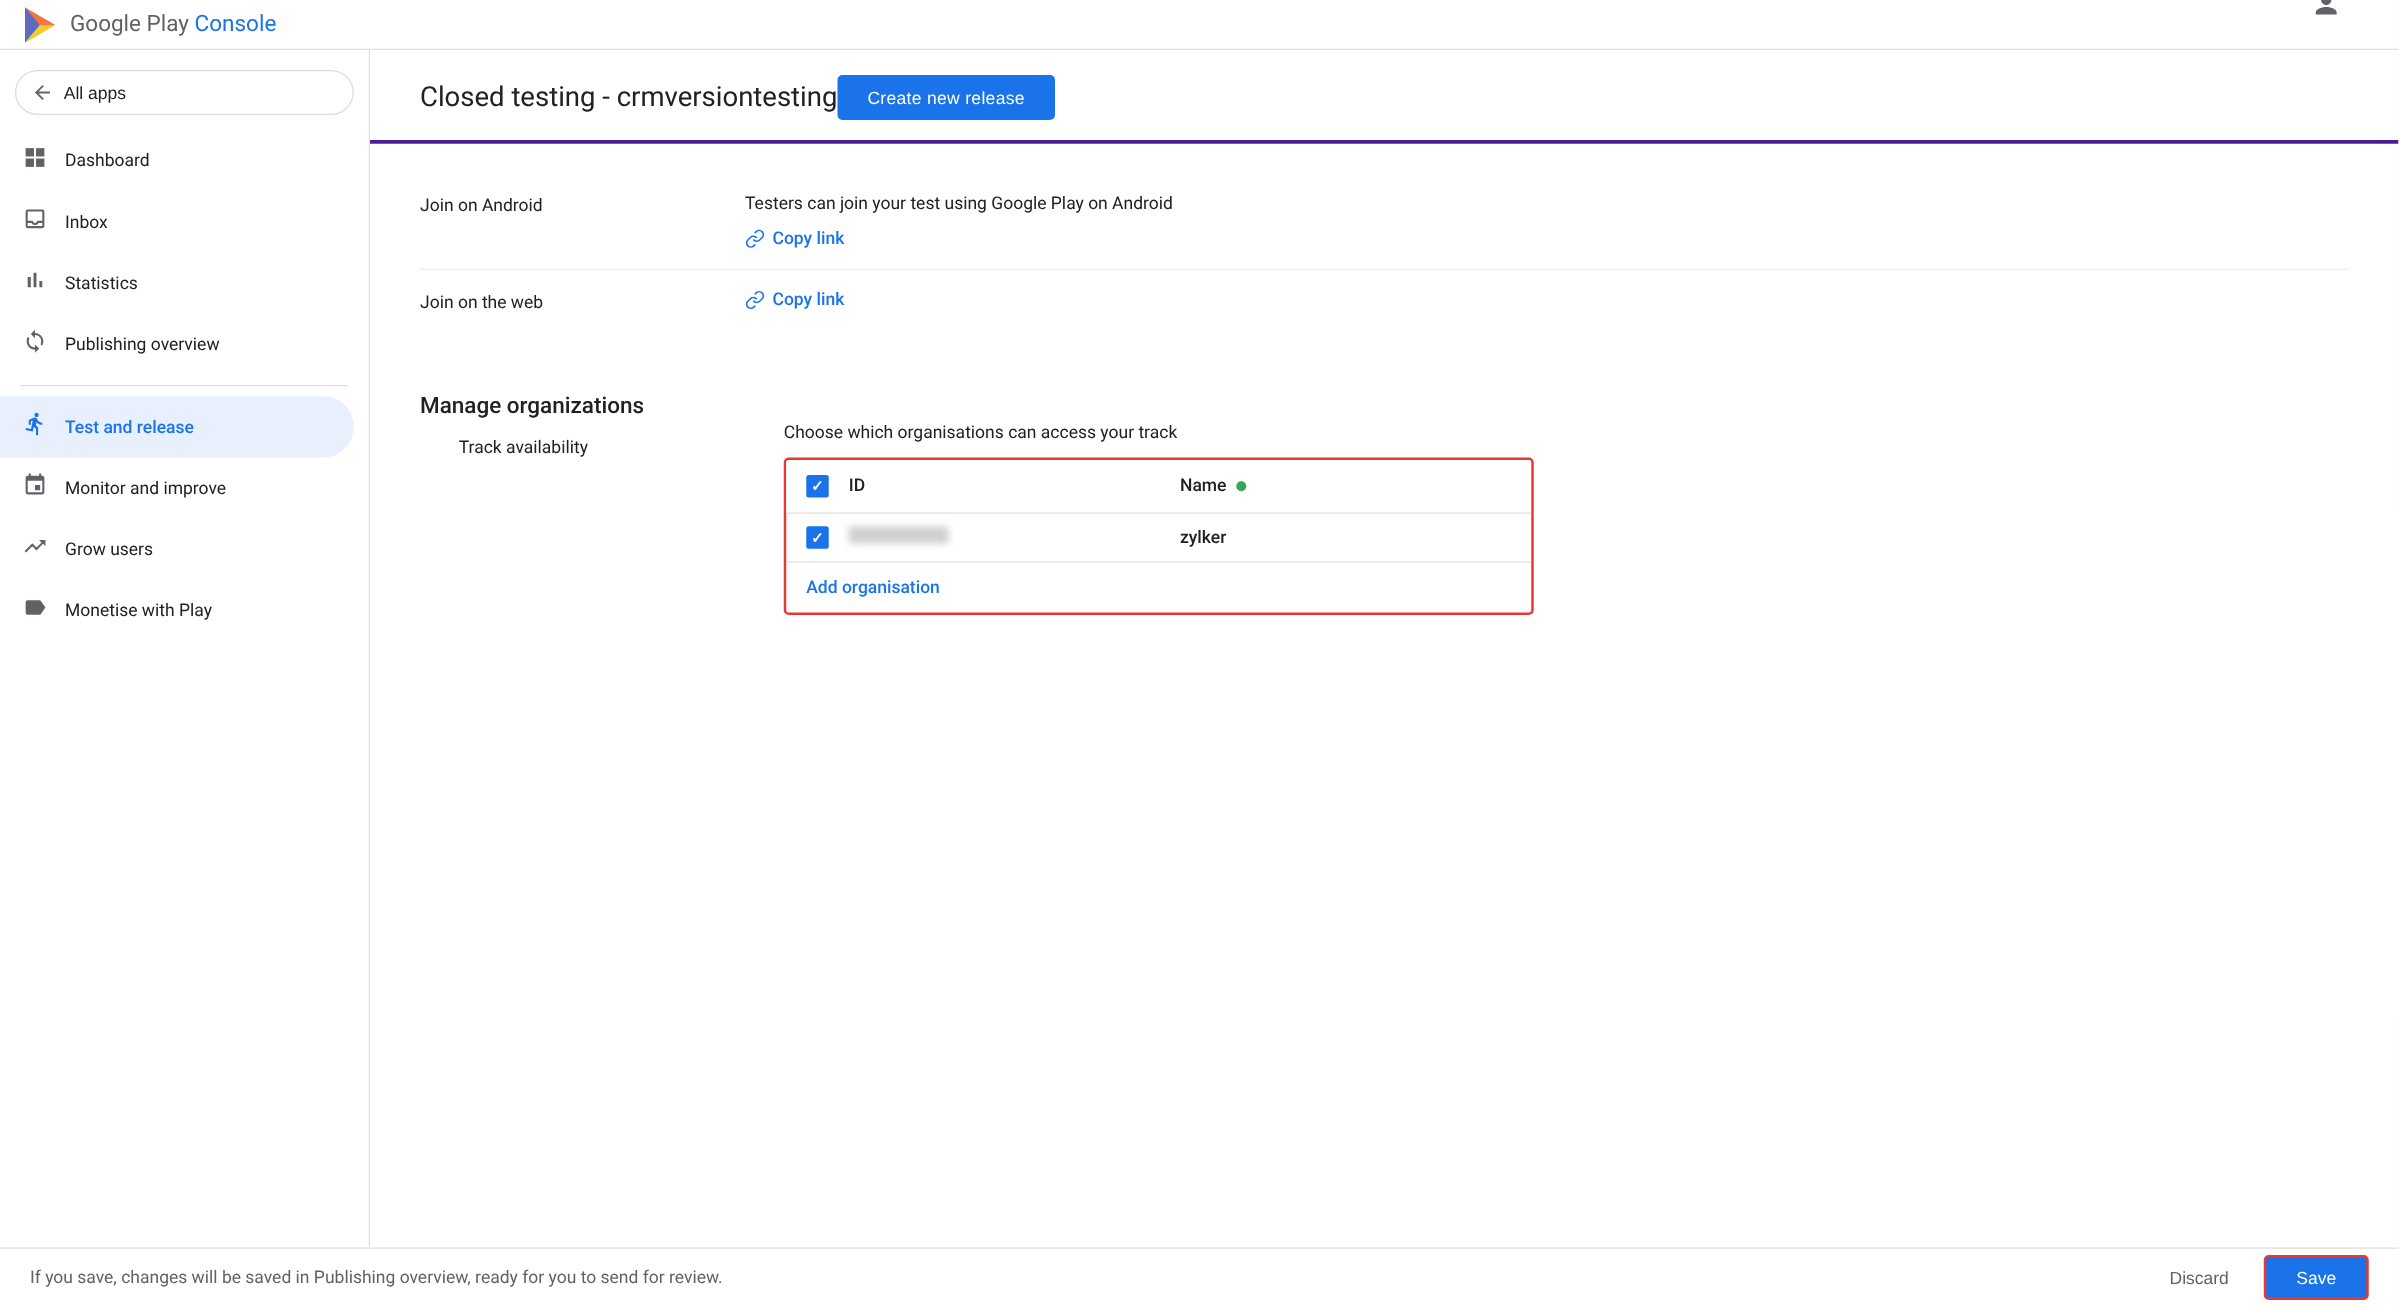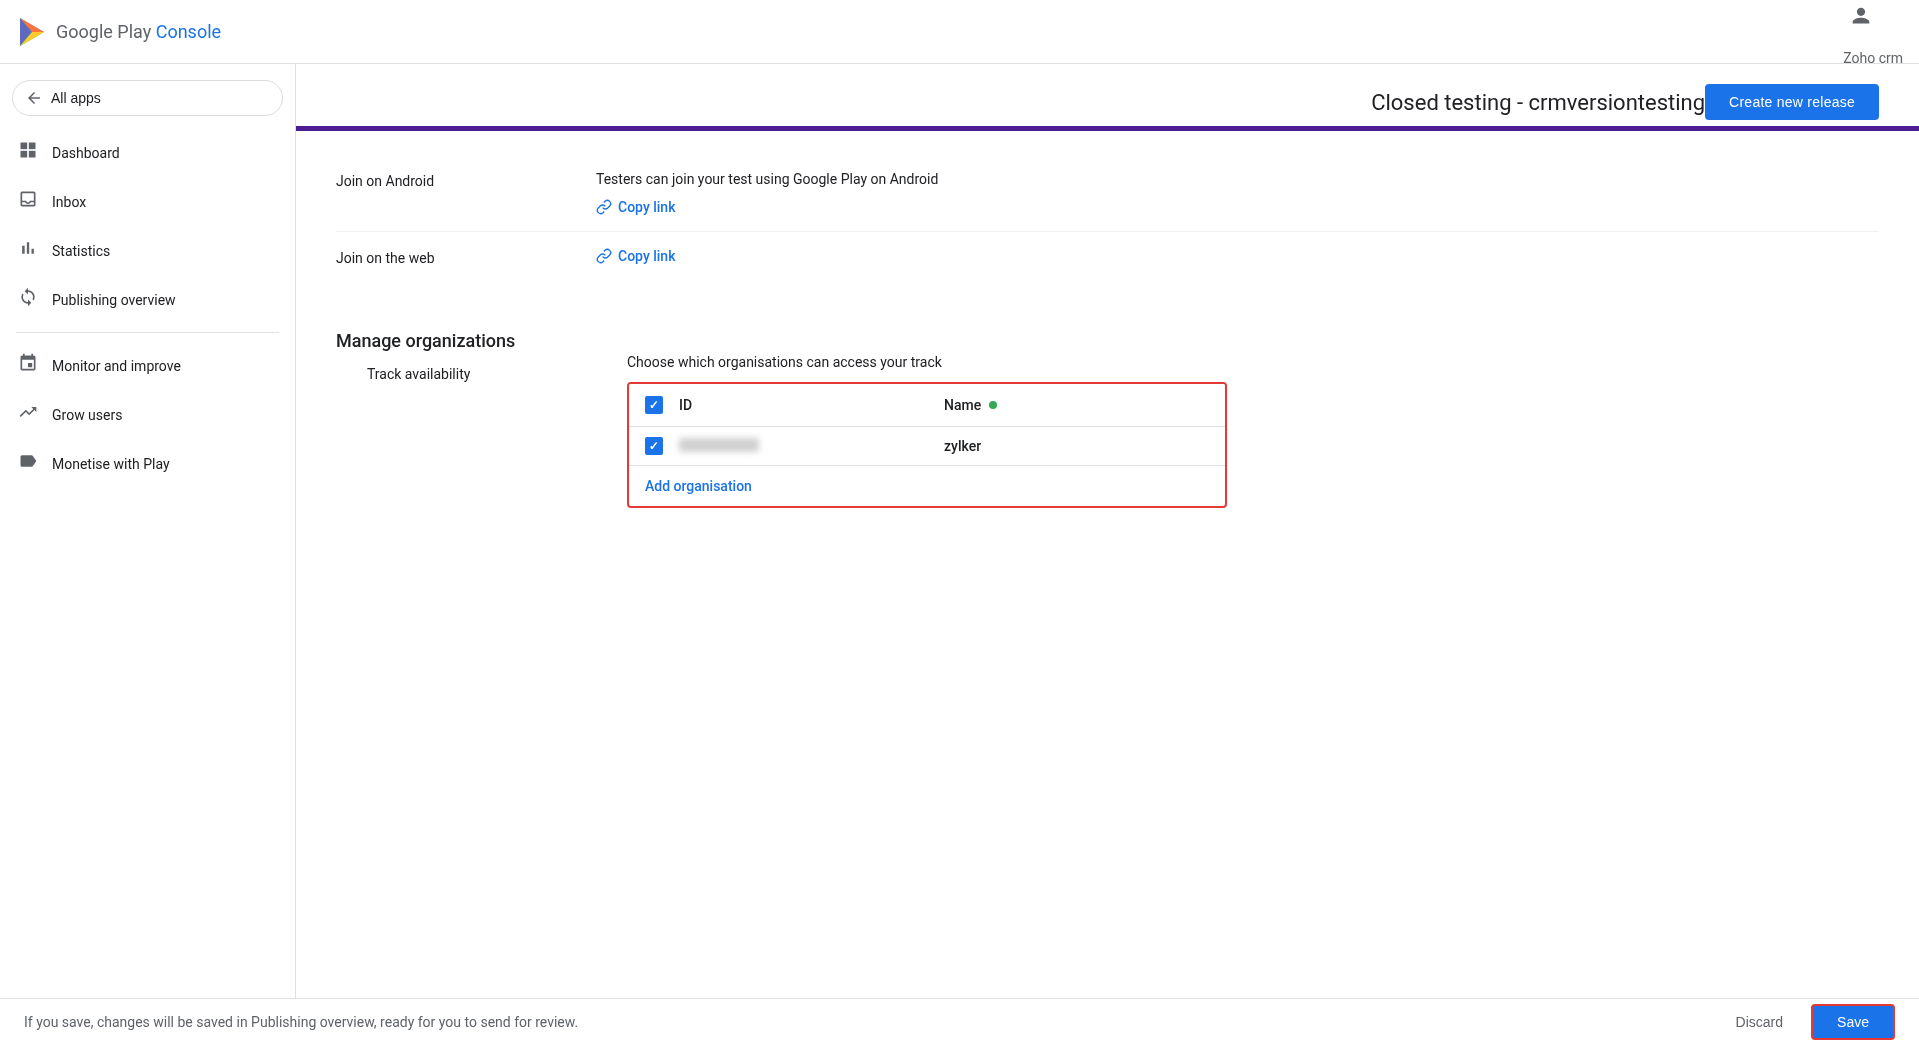--- a/index.html
+++ b/index.html
@@ -10,21 +10,21 @@
       font-size: 14px;
       height: 1045px;
       width: 1919px;
       overflow: hidden;
       display: flex;
       flex-direction: column;
     }
 
     
     .topbar {
-      height: 64px;
+      height: 40px;
       background: #fff;
       border-bottom: 1px solid #e0e0e0;
       display: flex;
       align-items: center;
       padding: 0 16px;
       justify-content: space-between;
       flex-shrink: 0;
     }
     .topbar-left {
       display: flex;
@@ -141,23 +141,23 @@
       flex: 1;
       overflow-y: auto;
       background: #fff;
       padding: 0;
     }
 
     
     .page-header {
       display: flex;
       align-items: center;
-      justify-content: flex-end;
-      padding: 20px 40px 6px 40px;
-      border-bottom: 5px solid #4c1d95;
+      justify-content: flex-start;
+      padding: 20px 40px 16px 40px;
+      border-bottom: 3px solid #4c1d95;
     }
     .page-title {
       font-size: 22px;
       font-weight: 400;
       color: #202124;
     }
     .create-release-btn {
       background: #1a73e8;
       color: #fff;
       border: none;
@@ -452,20 +452,28 @@
         <span class="icon">
           <svg width="20" height="20" viewBox="0 0 24 24" fill="#5f6368">
             <path d="M12 4V1L8 5l4 4V6c3.31 0 6 2.69 6 6 0 1.01-.25 1.97-.7 2.8l1.46 1.46C19.54 15.03 20 13.57 20 12c0-4.42-3.58-8-8-8zm0 14c-3.31 0-6-2.69-6-6 0-1.01.25-1.97.7-2.8L5.24 7.74C4.46 8.97 4 10.43 4 12c0 4.42 3.58 8 8 8v3l4-4-4-4v3z"></path>
           </svg>
         </span>
         <span>Publishing overview</span>
       </div>
 
       <div class="sidebar-divider"></div>
 
+      <div class="sidebar-item active">
+        <span class="icon">
+          <svg width="20" height="20" viewBox="0 0 24 24" fill="#1a73e8">
+            <path d="M13.49 5.48c1.1 0 2-.9 2-2s-.9-2-2-2-2 .9-2 2 .9 2 2 2zm-3.6 13.9l1-4.4 2.1 2v6h2v-7.5l-2.1-2 .6-3c1.3 1.5 3.3 2.5 5.5 2.5v-2c-1.9 0-3.5-1-4.3-2.4l-1-1.6c-.4-.6-1-1-1.7-1-.3 0-.5.1-.8.1l-5.2 2.2v4.7h2v-3.4l1.8-.7-1.6 8.1-4.9-1-.4 2 7 1.4z"></path>
+          </svg>
+        </span>
+        <span>Test and release</span>
+      </div>
 
       <div class="sidebar-item">
         <span class="icon">
           <svg width="20" height="20" viewBox="0 0 24 24" fill="#5f6368">
             <path d="M17 12h-5v5h5v-5zM16 1v2H8V1H6v2H5c-1.11 0-1.99.9-1.99 2L3 19c0 1.1.89 2 2 2h14c1.1 0 2-.9 2-2V5c0-1.1-.9-2-2-2h-1V1h-2zm3 18H5V8h14v11z"></path>
           </svg>
         </span>
         <span>Monitor and improve</span>
       </div>
 

